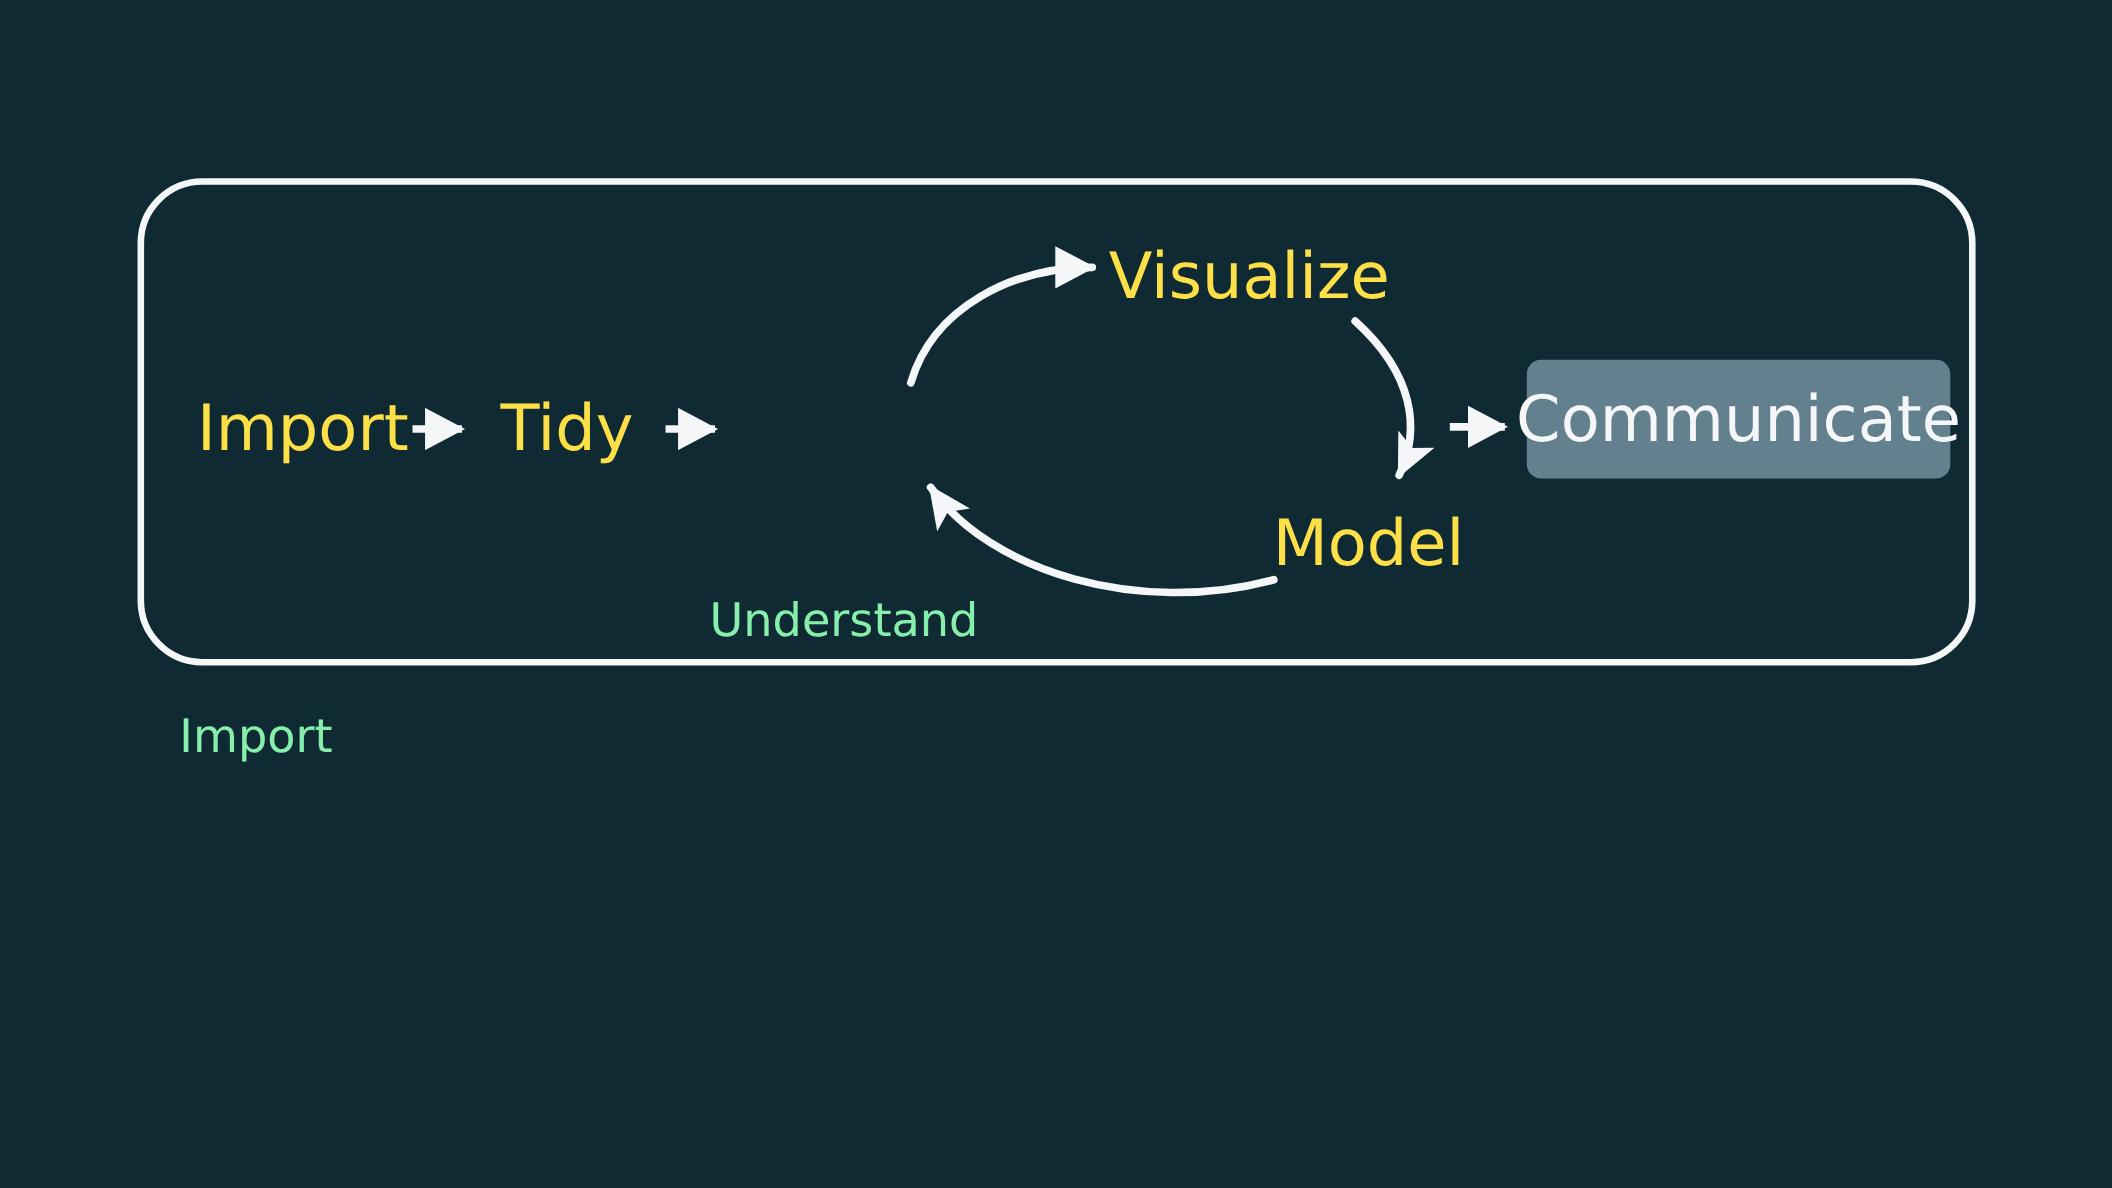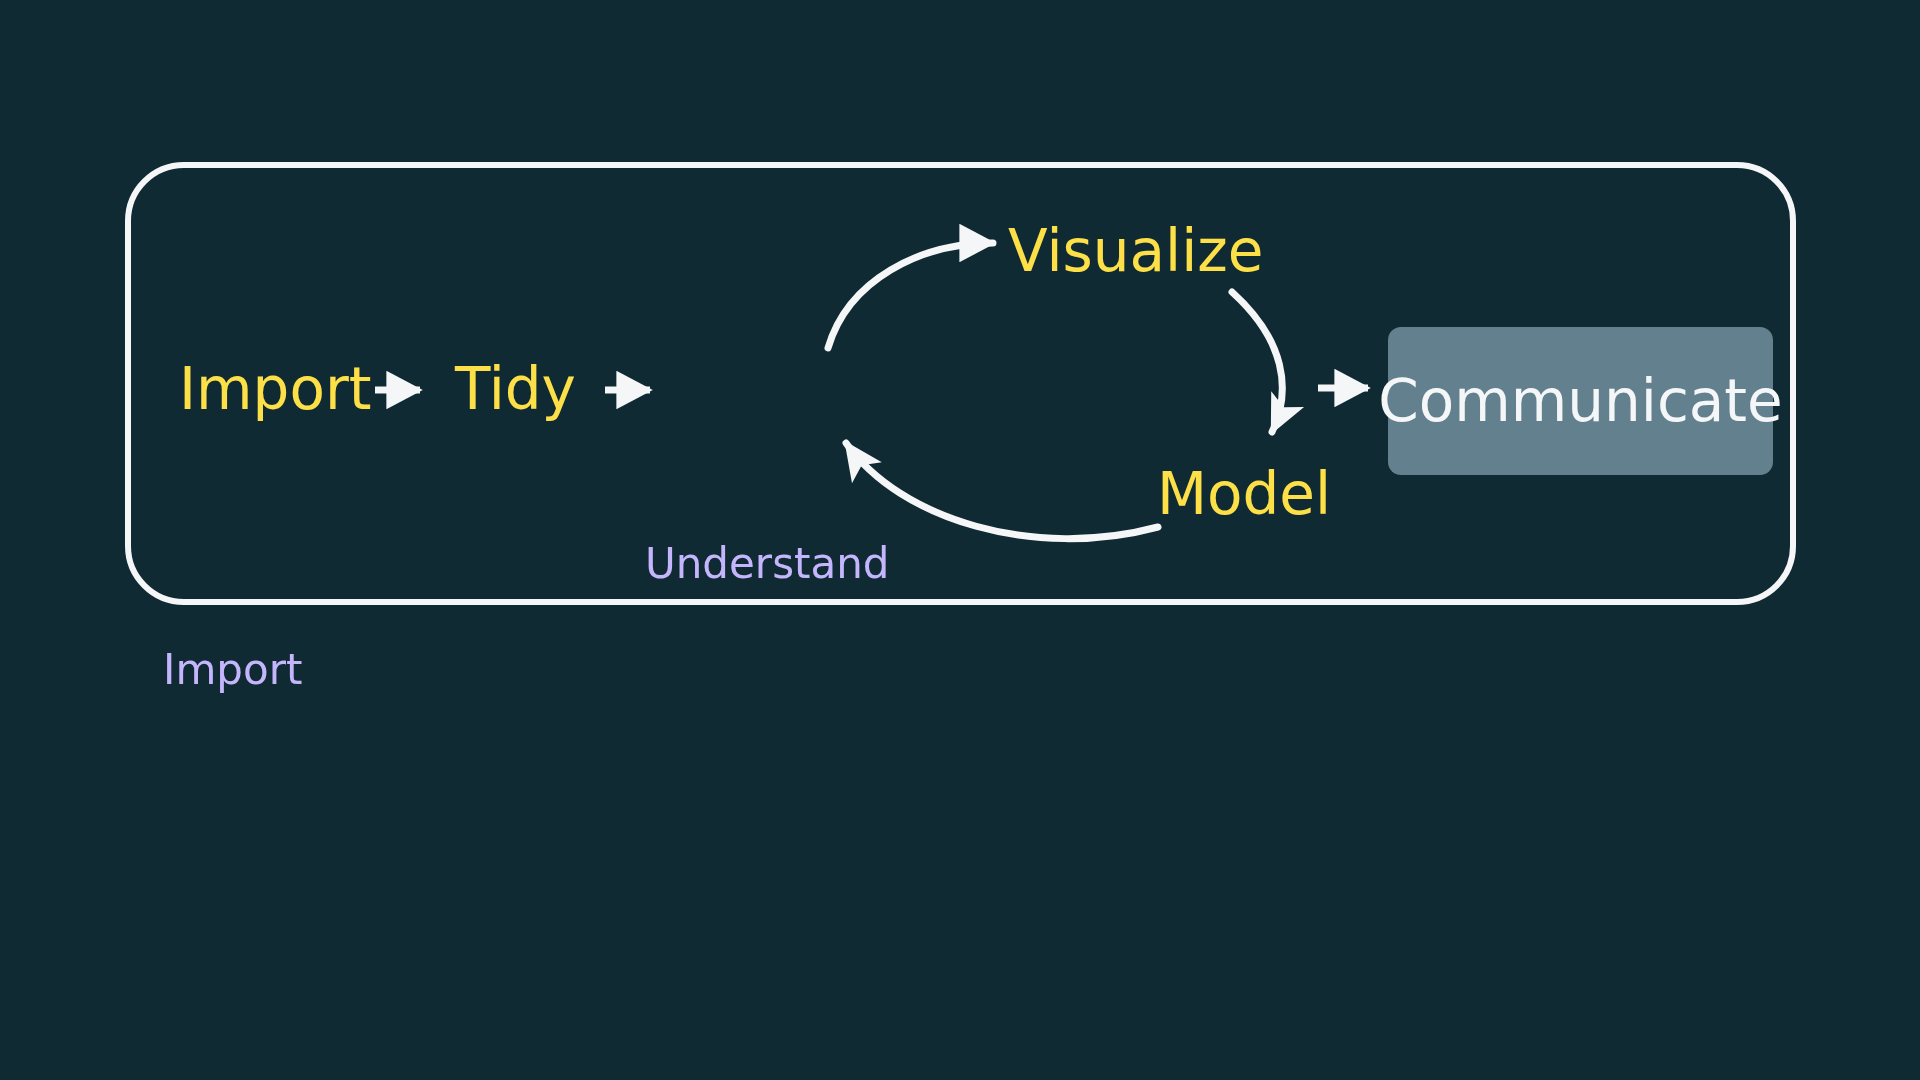--- a/index.html
+++ b/index.html
@@ -32,39 +32,39 @@
   .node-label {
     position: absolute;
     color: #fde047;
     font-size: 58px;
     line-height: 1;
     white-space: nowrap;
     letter-spacing: 0px;
   }
   .small-label {
     position: absolute;
-    color: #c4b5fd;
+    color: #86efac;
     font-size: 42px;
     line-height: 1;
     white-space: nowrap;
   }
   #node-import   { left: 163px;  top: 360px; margin-left: 16px; }
   #node-tidy     { left: 455px;  top: 360px; }
   #node-transform{ left: 684px;  top: 360px; }
   #node-visualize{ left: 1008px; top: 222px; }
   #node-model    { left: 1157px; top: 465px; }
   #label-understand { left: 645px; top: 543px; }
   #label-program    { left: 163px; top: 649px; }
 
   #communicate-box {
     position: absolute;
     left: 1388px;
     top: 327px;
     width: 385px;
-    height: 148px;
+    height: 108px;
     background: #63808f;
     border-radius: 13px;
     display: flex;
     align-items: center;
     justify-content: center;
   }
   #communicate-box .box-text {
     color: #f4f6f7;
     font-size: 58px;
     line-height: 1;

